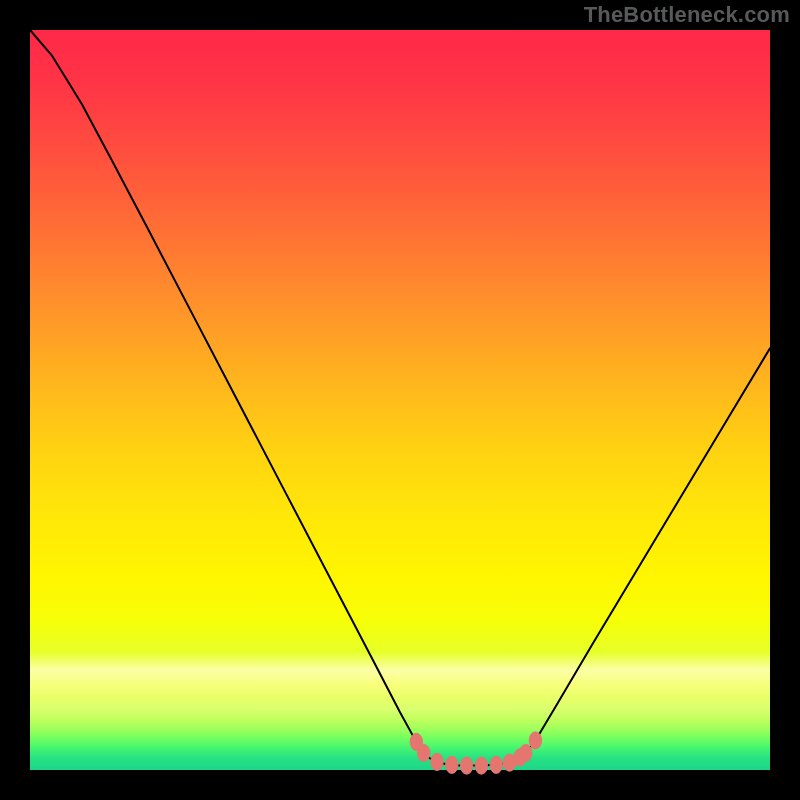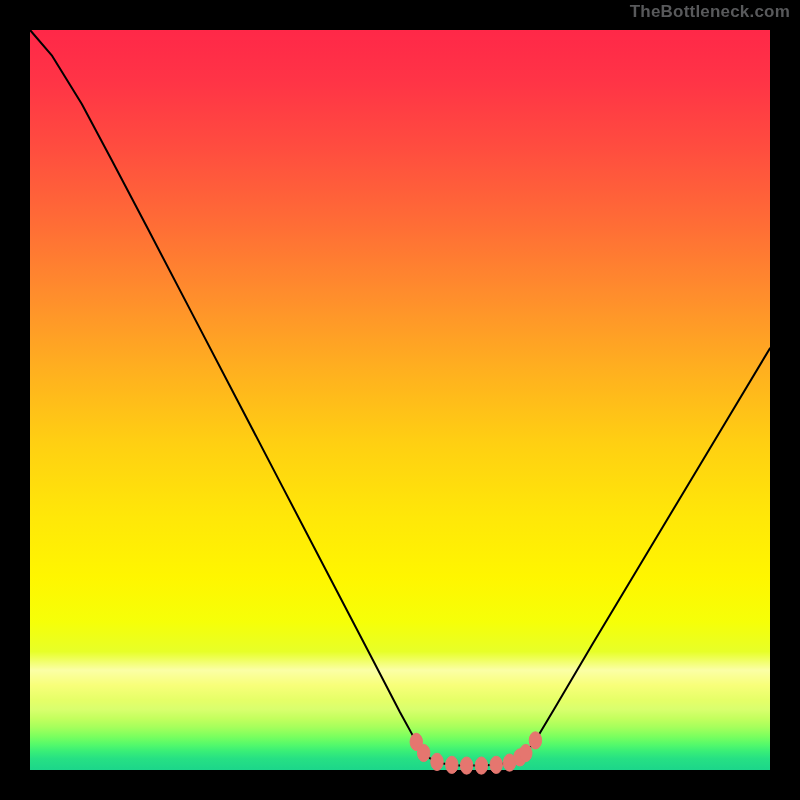--- a/index.html
+++ b/index.html
@@ -14,21 +14,21 @@
     position: relative;
     width: 800px;
     height: 800px;
     background: #000;
   }
   .watermark {
     position: absolute;
     top: 2px;
     right: 10px;
     font-family: Arial, Helvetica, sans-serif;
-    font-size: 17px;
+    font-size: 22px;
     font-weight: 600;
     color: #58595b;
     letter-spacing: 0.2px;
     z-index: 5;
   }
   svg {
     position: absolute;
     left: 0;
     top: 0;
   }

